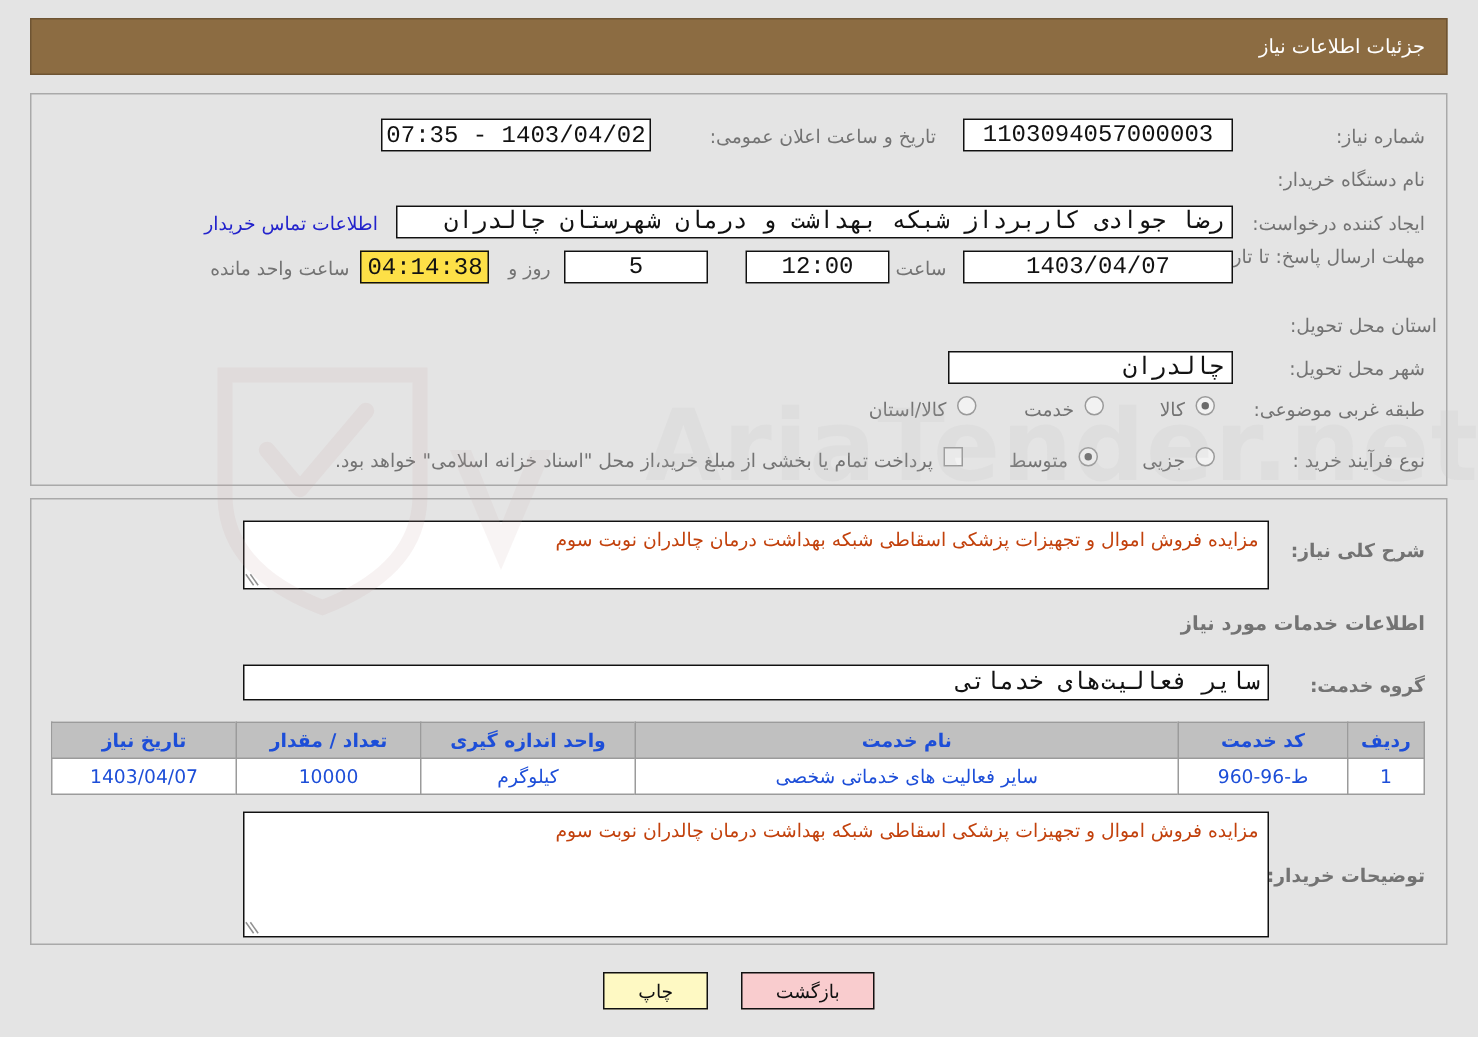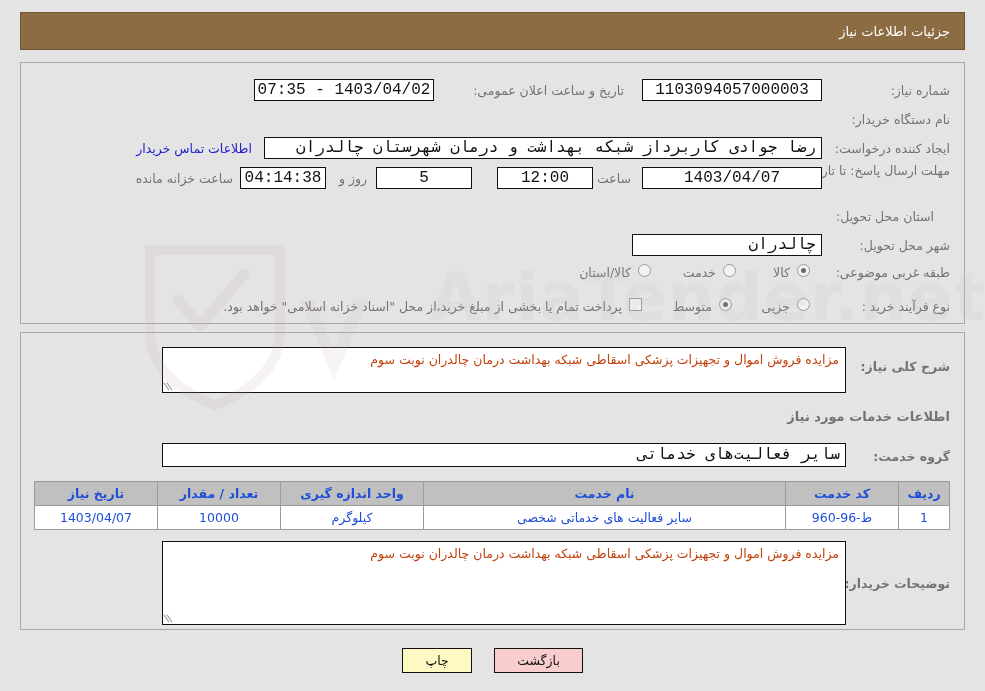--- a/index.html
+++ b/index.html
@@ -79,21 +79,21 @@
     line-height: 1;
     display: flex;
     align-items: center;
     padding: 0 5px;
     white-space: nowrap;
     overflow: hidden;
     font-family: Liberation Mono, monospace;
   }
   .fld.center { justify-content: center; }
   .fld.right  { justify-content: flex-start; }
-  .fld.timer  { background: #ffffff; justify-content: center; }
+  .fld.timer  { background: #fde047; justify-content: center; }
 
   .link {
     position: absolute;
     font-size: 12.5px;
     color: #2222cc;
     white-space: nowrap;
     cursor: pointer;
   }
 
   
@@ -230,23 +230,23 @@
     <div class="fld right" style="top:74px; right:142px; width:558px; height:22px;">رضا جوادی کاربرداز شبکه بهداشت و درمان شهرستان چالدران</div>
     <div class="link" style="top:78px; right:712px;">اطلاعات تماس خریدار</div>
 
     <div class="lbl" style="top:100px; right:14px; width:120px; line-height:16px;">مهلت ارسال پاسخ: تا تاریخ:</div>
     <div class="fld center" style="top:104px; right:142px; width:180px; height:22px;">1403/04/07</div>
     <div class="lbl" style="top:108px; right:333px;">ساعت</div>
     <div class="fld center" style="top:104px; right:371px; width:96px; height:22px;">12:00</div>
     <div class="fld center" style="top:104px; right:492px; width:96px; height:22px;">5</div>
     <div class="lbl" style="top:108px; right:597px;">روز و</div>
     <div class="fld timer" style="top:104px; right:638px; width:86px; height:22px;">04:14:38</div>
-    <div class="lbl" style="top:108px; right:731px;">ساعت خزانه مانده</div>
-
-    <div class="lbl" style="top:146px; right:30px; width:120px;">استان محل تحویل:</div>
+    <div class="lbl" style="top:108px; right:731px;">ساعت واحد مانده</div>
+
+    <div class="lbl" style="top:146px; right:6px; width:120px;">استان محل تحویل:</div>
 
     <div class="lbl" style="top:175px; right:14px; width:120px;">شهر محل تحویل:</div>
     <div class="fld right" style="top:171px; right:142px; width:190px; height:22px;">چالدران</div>
 
     <div class="lbl" style="top:202px; right:14px; width:120px;">طبقه غربی موضوعی:</div>
 
     <div class="radio on" style="top:201px; right:154px;"></div>
     <div class="lbl" style="top:202px; right:174px;">کالا</div>
 
     <div class="radio" style="top:201px; right:228px;"></div>

